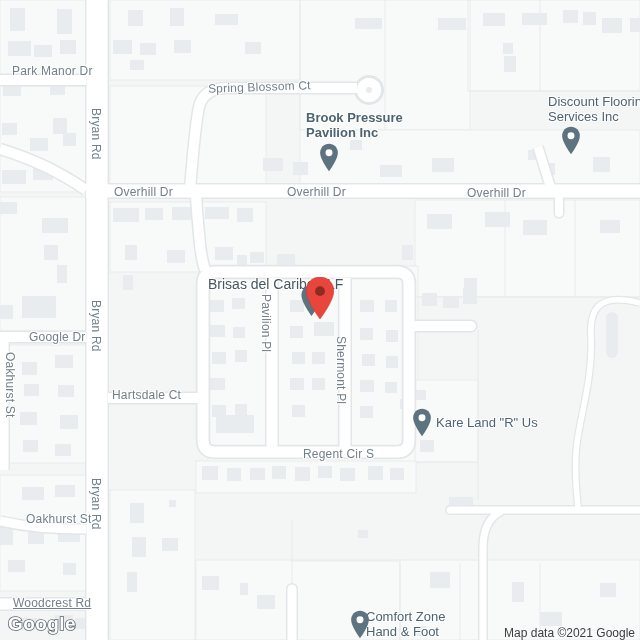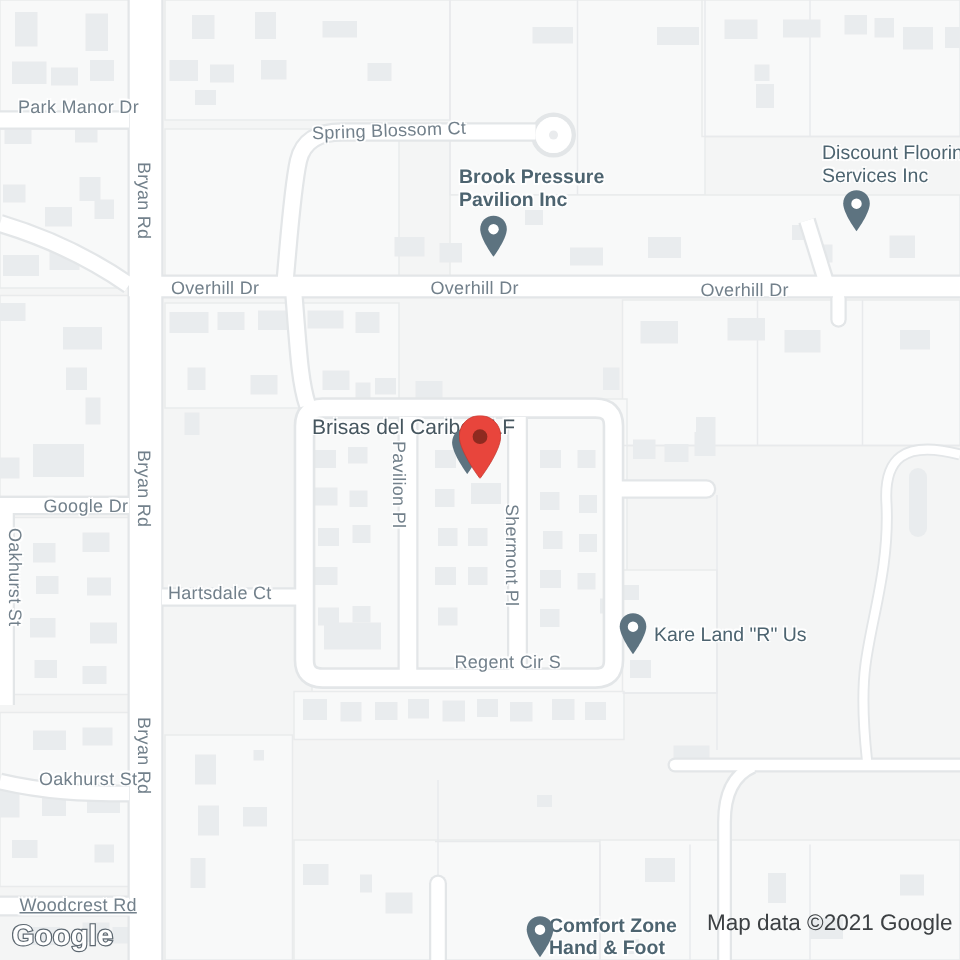--- a/index.html
+++ b/index.html
@@ -31,22 +31,22 @@
     text-shadow:-1px -1px 0 rgba(255,255,255,.9),1px -1px 0 rgba(255,255,255,.9),
                 -1px 1px 0 rgba(255,255,255,.9),1px 1px 0 rgba(255,255,255,.9),0 0 3px #fff;
   }
   .area-lbl{position:absolute;z-index:2;white-space:nowrap;color:#46565f;font-size:14px;
     text-shadow:-1px -1px 0 rgba(255,255,255,.9),1px -1px 0 rgba(255,255,255,.9),
                 -1px 1px 0 rgba(255,255,255,.9),1px 1px 0 rgba(255,255,255,.9);}
   .pin{position:absolute;z-index:3;}
   .marker{position:absolute;z-index:4;}
   .footer-logo{position:absolute;left:6px;top:611px;z-index:5;}
   .attribution{
-    position:absolute;right:5px;bottom:16px;z-index:5;
-    color:var(--c-attribution,#3c4043);font-size:15px;white-space:nowrap;
+    position:absolute;right:5px;bottom:0;z-index:5;
+    color:var(--c-attribution,#3c4043);font-size:12px;white-space:nowrap;
   }
 </style>
 </head>
 <body>
 
 <div class="map">
 
   <svg class="canvas" width="640" height="640" viewBox="0 0 640 640">
 
     <g>
@@ -290,36 +290,36 @@
   <div class="lbl" style="left:287px;top:185px;">Overhill Dr</div>
   <div class="lbl" style="left:467px;top:186px;">Overhill Dr</div>
   <div class="lbl vlbl" style="left:89px;top:108px;">Bryan Rd</div>
   <div class="lbl vlbl" style="left:89px;top:300px;">Bryan Rd</div>
   <div class="lbl vlbl" style="left:89px;top:478px;">Bryan Rd</div>
   <div class="lbl" style="left:29px;top:330px;">Google Dr</div>
   <div class="lbl vlbl" style="left:3px;top:352px;">Oakhurst St</div>
   <div class="lbl" style="left:112px;top:388px;">Hartsdale Ct</div>
   <div class="lbl vlbl" style="left:259px;top:294px;">Pavilion Pl</div>
   <div class="lbl vlbl" style="left:334px;top:336px;">Shermont Pl</div>
-  <div class="lbl" style="left:303px;top:434px;text-align:right;">Regent Cir S</div>
+  <div class="lbl" style="left:303px;top:447px;text-align:right;">Regent Cir S</div>
   <div class="lbl" style="left:26px;top:512px;">Oakhurst St</div>
   <div class="lbl" style="left:13px;top:596px;text-decoration:underline;">Woodcrest Rd</div>
 
   <div class="poi" style="left:306px;top:110px;font-weight:bold;">
     <div>Brook Pressure</div>
     <div>Pavilion Inc</div>
   </div>
   <div class="poi" style="left:548px;top:94px;">
     <div>Discount Flooring</div>
     <div>Services Inc</div>
   </div>
   <div class="poi" style="left:436px;top:415px;">
     <div>Kare Land "R" Us</div>
   </div>
-  <div class="poi" style="left:366px;top:609px;font-weight:bold;">
+  <div class="poi" style="left:366px;top:609px;">
     <div>Comfort Zone</div>
     <div>Hand &amp; Foot</div>
   </div>
   <div class="area-lbl" style="left:208px;top:276px;">Brisas del Caribe ALF</div>
 
   <svg class="pin" style="left:319px;top:143px;" width="20" height="29" viewBox="0 0 24 35">
     <path d="M12 1C6 1 1.3 5.7 1.3 11.7c0 8 10.7 22.3 10.7 22.3s10.7-14.3 10.7-22.3C22.7 5.7 18 1 12 1z" style="fill:var(--c-poi-pin,#5d7380)"></path>
     <circle cx="12" cy="11.8" r="4.2" fill="#ffffff"></circle>
   </svg>
   <svg class="pin" style="left:561px;top:126px;" width="20" height="29" viewBox="0 0 24 35">

